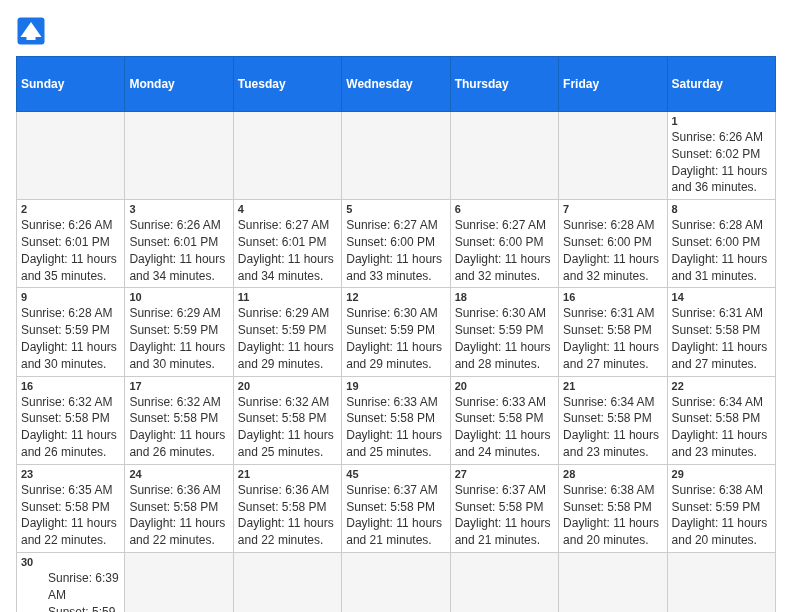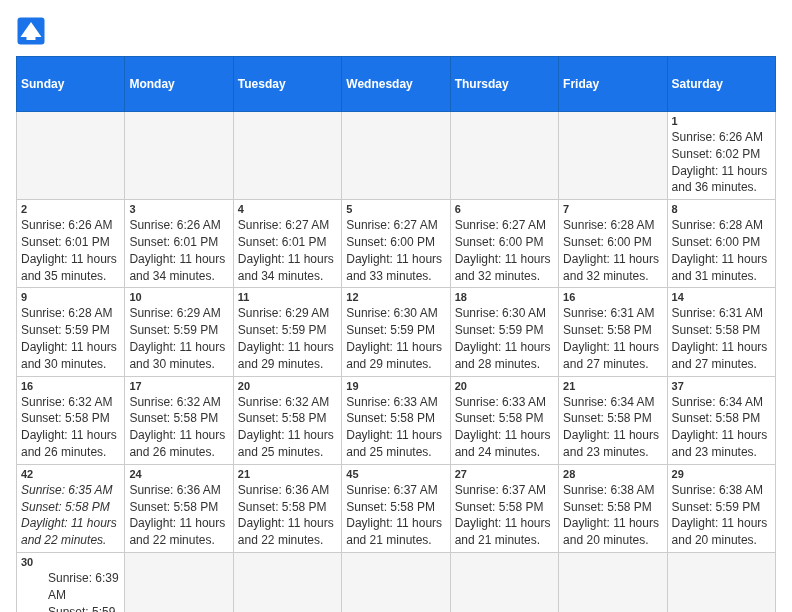--- a/index.html
+++ b/index.html
@@ -260,30 +260,30 @@
 Sunset: 5:58 PM
 Daylight: 11 hours and 24 minutes.</div>
           </td>
           <td>
             <div class="day-num">21</div>
             <div class="day-info" style="white-space: pre-line;">Sunrise: 6:34 AM
 Sunset: 5:58 PM
 Daylight: 11 hours and 23 minutes.</div>
           </td>
           <td>
-            <div class="day-num">37</div>
+            <div class="day-num">22</div>
             <div class="day-info" style="white-space: pre-line;">Sunrise: 6:34 AM
 Sunset: 5:58 PM
 Daylight: 11 hours and 23 minutes.</div>
           </td>
         </tr>
         <tr>
           <td>
-            <div class="day-num">42</div>
-            <div class="day-info" style="white-space: pre-line; font-style: italic;">Sunrise: 6:35 AM
+            <div class="day-num">23</div>
+            <div class="day-info" style="white-space: pre-line;">Sunrise: 6:35 AM
 Sunset: 5:58 PM
 Daylight: 11 hours and 22 minutes.</div>
           </td>
           <td>
             <div class="day-num">24</div>
             <div class="day-info" style="white-space: pre-line;">Sunrise: 6:36 AM
 Sunset: 5:58 PM
 Daylight: 11 hours and 22 minutes.</div>
           </td>
           <td>

